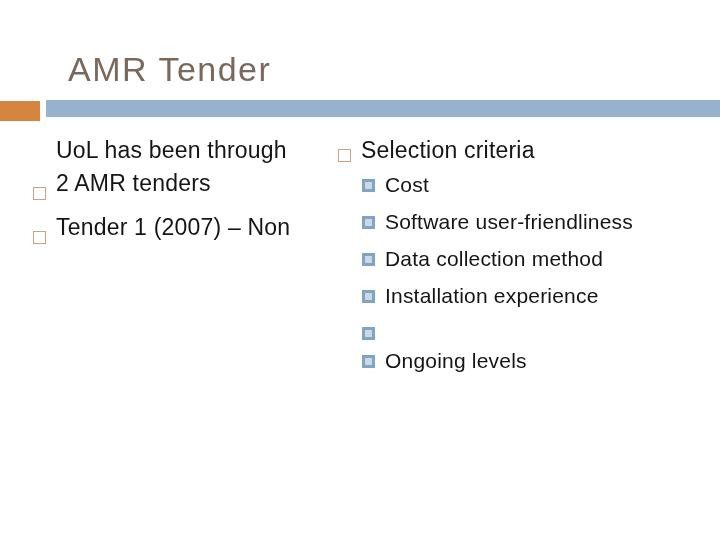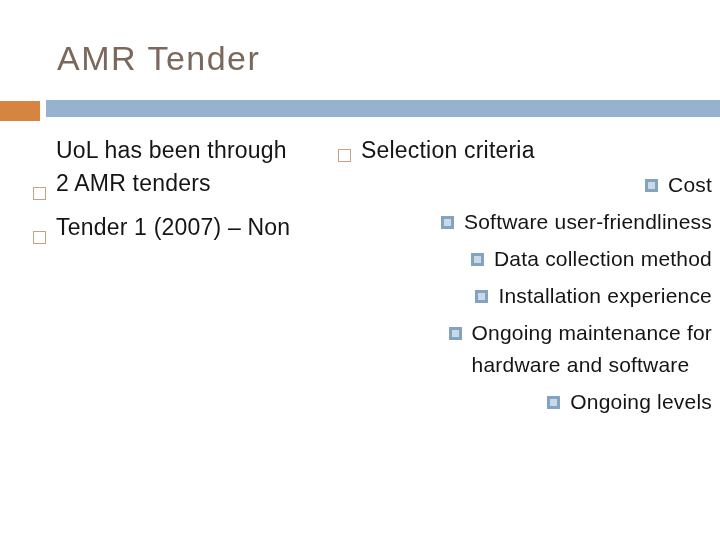--- a/index.html
+++ b/index.html
@@ -9,21 +9,21 @@
     height: 540px;
     background: #ffffff;
     overflow: hidden;
     font-family: "Liberation Sans", sans-serif;
     color: #151515;
   }
   .title {
     position: absolute;
     left: 56px;
     top: 38px;
-    margin: 1px;
+    margin: 12px;
     font-size: 34px;
     font-weight: 400;
     color: #7B685D;
     letter-spacing: 1.5px;
     white-space: nowrap;
   }
   .accent-square {
     position: absolute;
     left: 0;
     top: 101px;
@@ -74,21 +74,20 @@
   .col-right-sub {
     position: absolute;
     left: 362px;
     top: 169px;
     width: 350px;
   }
   .sub-item {
     display: flex;
     align-items: flex-start;
     margin-bottom: 5px;
-    justify-content: flex-end;
   }
   .bullet-l2 {
     flex: 0 0 auto;
     width: 7px;
     height: 7px;
     border: 3px solid #82A3C1;
     background: #CBD8E6;
     margin: 10px 10px 0 0;
   }
   .sub-text {
@@ -144,21 +143,20 @@
       <span class="sub-text"><span>Data collection method</span></span>
     </div>
 
     <div class="sub-item">
       <span class="bullet-l2"></span>
       <span class="sub-text"><span>Installation experience</span></span>
     </div>
 
     <div class="sub-item">
       <span class="bullet-l2"></span>
-      <span class="sub-text"><span>Ongoing maintenance for</span><br><span>hardware and software</span></span>
     </div>
 
     <div class="sub-item">
       <span class="bullet-l2"></span>
       <span class="sub-text"><span>Ongoing levels</span></span>
     </div>
 
   </div>
 
 </div>

